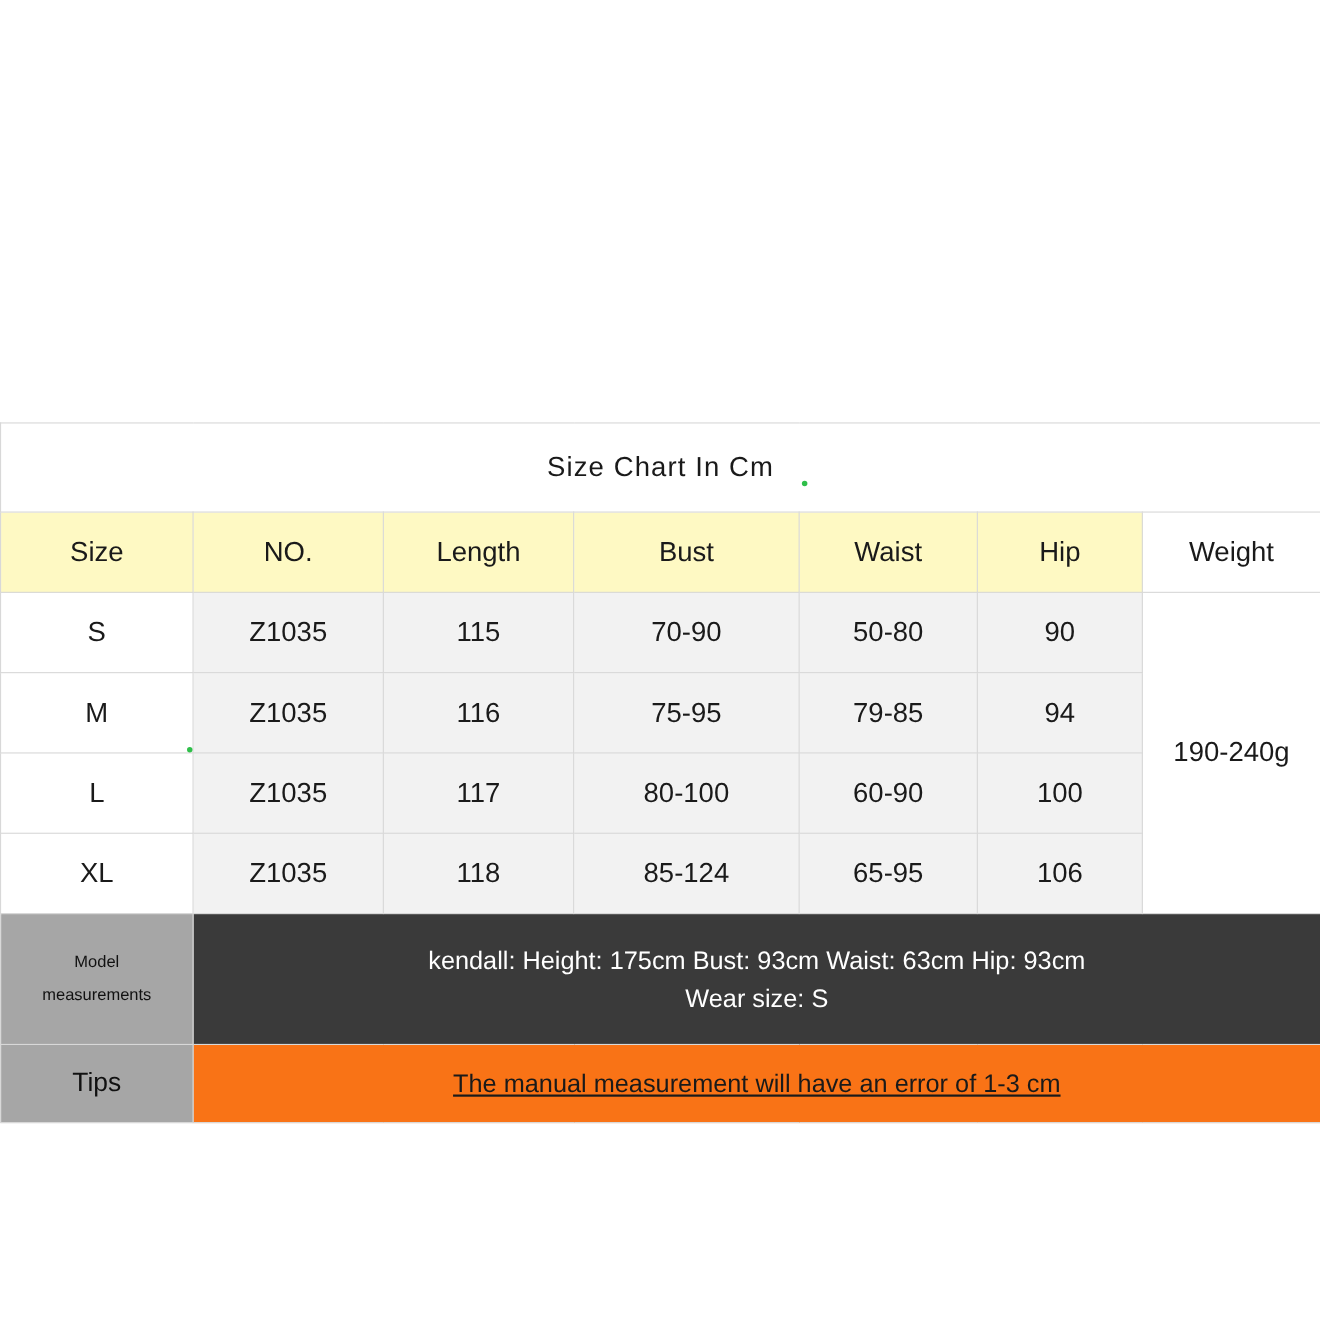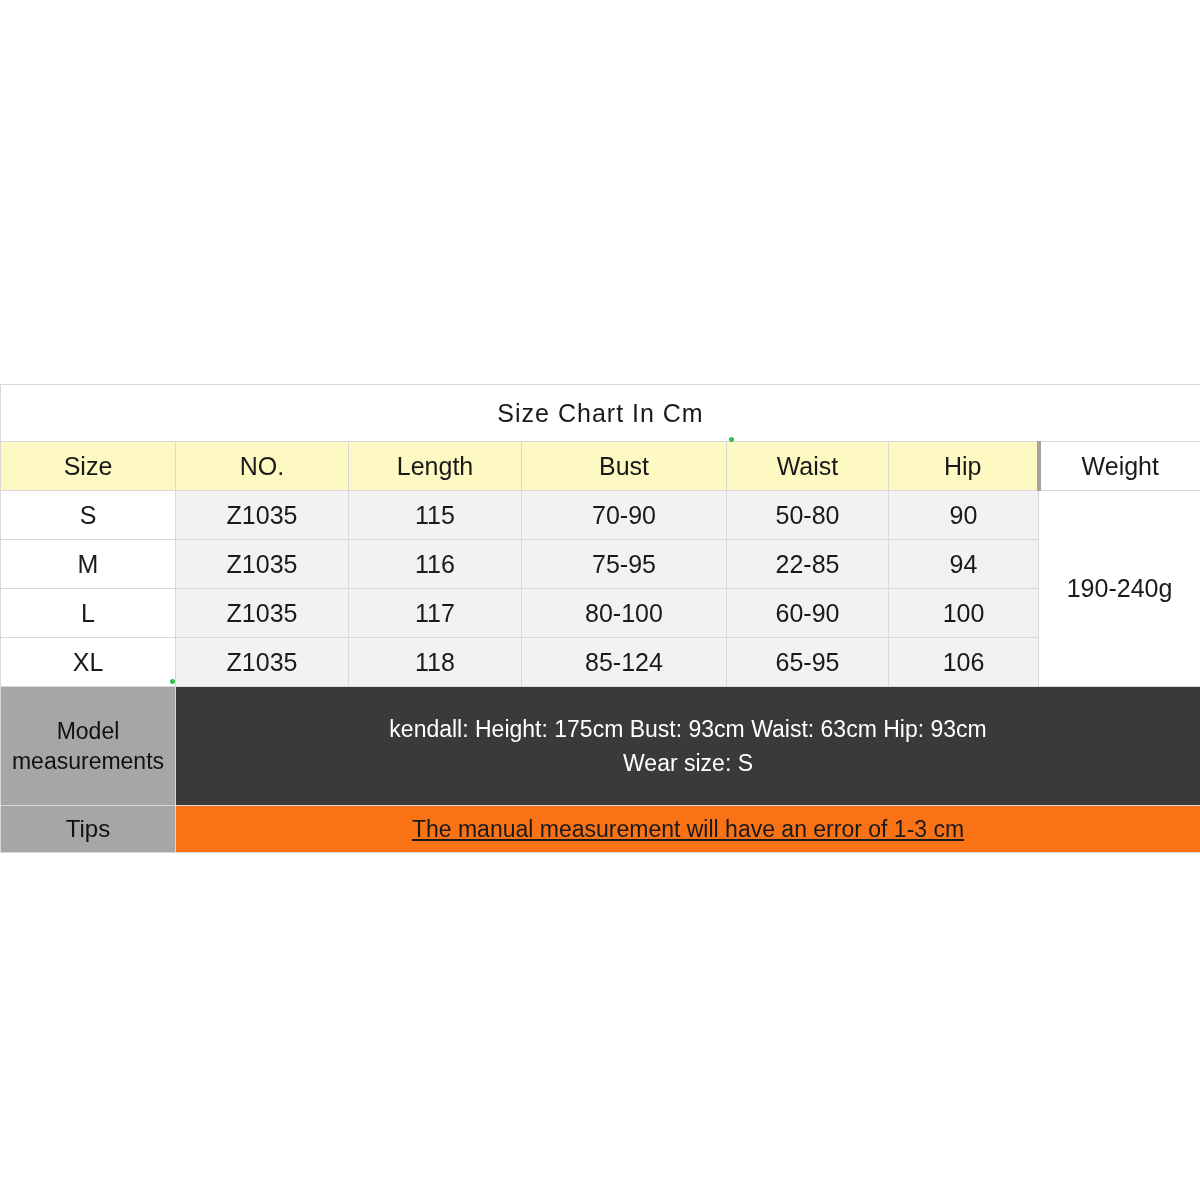--- a/index.html
+++ b/index.html
@@ -26,21 +26,21 @@
     border-collapse: collapse;
     table-layout: fixed;
   }
   table.size-chart td, table.size-chart th {
     border: 1px solid #d8d8d8;
     text-align: center;
     vertical-align: middle;
     font-weight: normal;
     font-size: 25px;
     color: #1a1a1a;
-    padding: 0;
+    padding: 12px;
   }
   
   .title-cell {
     height: 56px;
     background: #ffffff;
     font-size: 26px;
     font-weight: bold;
     letter-spacing: 1px;
     border-left: 1px solid #cfcfcf;
     border-right: 1px solid #cfcfcf;
@@ -50,21 +50,21 @@
   
   .head-row td {
     background: #fef9c3;
     height: 48px;
     font-size: 25px;
     color: #111111;
     border-color: #bdbdbd;
   }
   .head-row td.weight-head {
     background: #ffffff;
-    border-left: 4px solid #a3a3a3;
+    border-left: 1px solid #a3a3a3;
     margin-left: 12px;
   }
   
   .data-row td {
     height: 48px;
     background: #f2f2f2;
     font-size: 25px;
   }
   .data-row td.size-col {
     background: #ffffff;
@@ -74,21 +74,21 @@
     margin-top: 28px;
   }
   .weight-cell {
     background: #ffffff !important;
     font-size: 25px;
   }
   
   .model-row td.model-label {
     background: #a6a6a6;
     color: #111111;
-    font-size: 23px;
+    font-size: 15px;
     line-height: 30px;
     height: 78px;
   }
   .model-row td.model-values {
     background: #3a3a3a;
     color: #ffffff;
     font-size: 23px;
     line-height: 34px;
     height: 78px;
     padding: 20px 0;
@@ -152,21 +152,21 @@
         <td>50-80</td>
         <td>90</td>
         <td class="weight-cell" rowspan="4">190-240g</td>
       </tr>
 
       <tr class="data-row">
         <td class="size-col">M</td>
         <td class="no-col">Z1035</td>
         <td>116</td>
         <td>75-95</td>
-        <td>22-85</td>
+        <td>79-85</td>
         <td>94</td>
       </tr>
 
       <tr class="data-row">
         <td class="size-col">L</td>
         <td class="no-col">Z1035</td>
         <td>117</td>
         <td>80-100</td>
         <td>60-90</td>
         <td>100</td>

